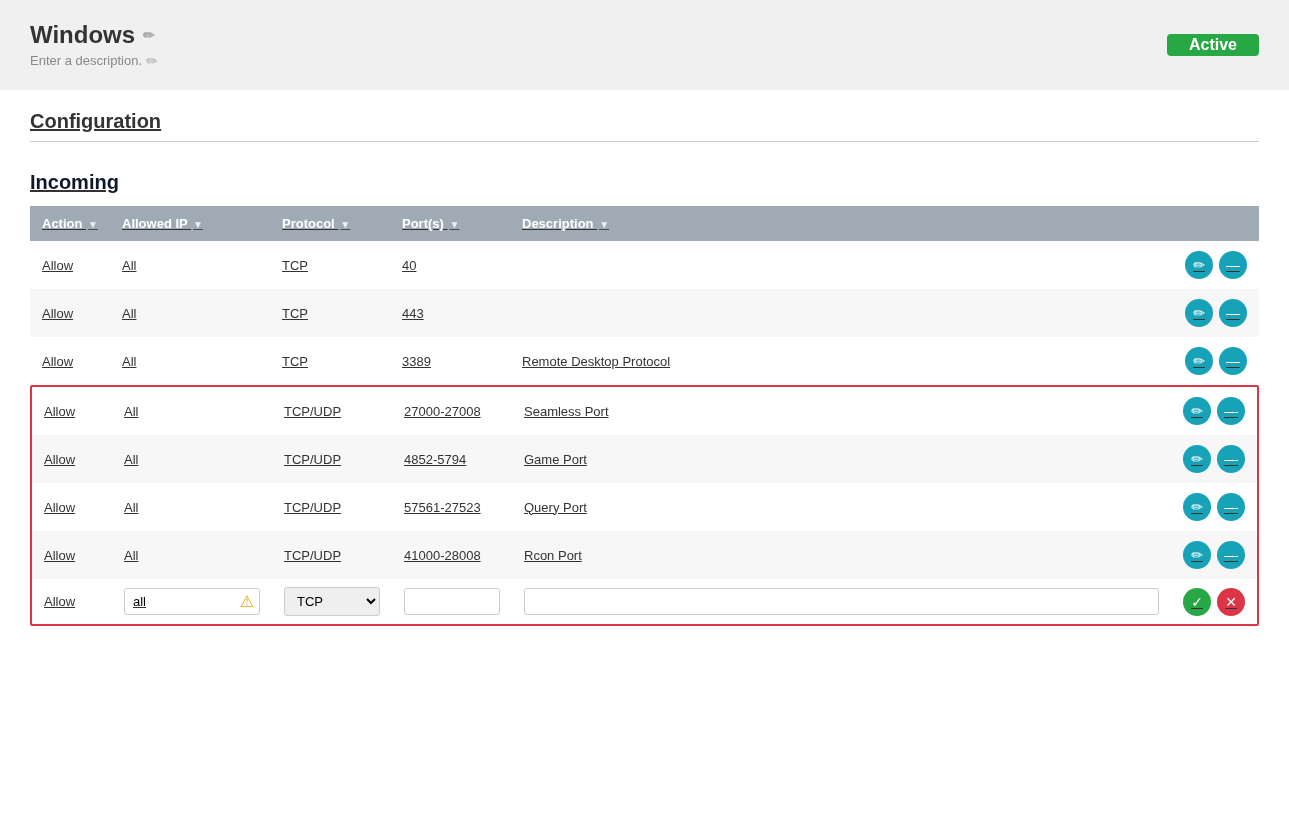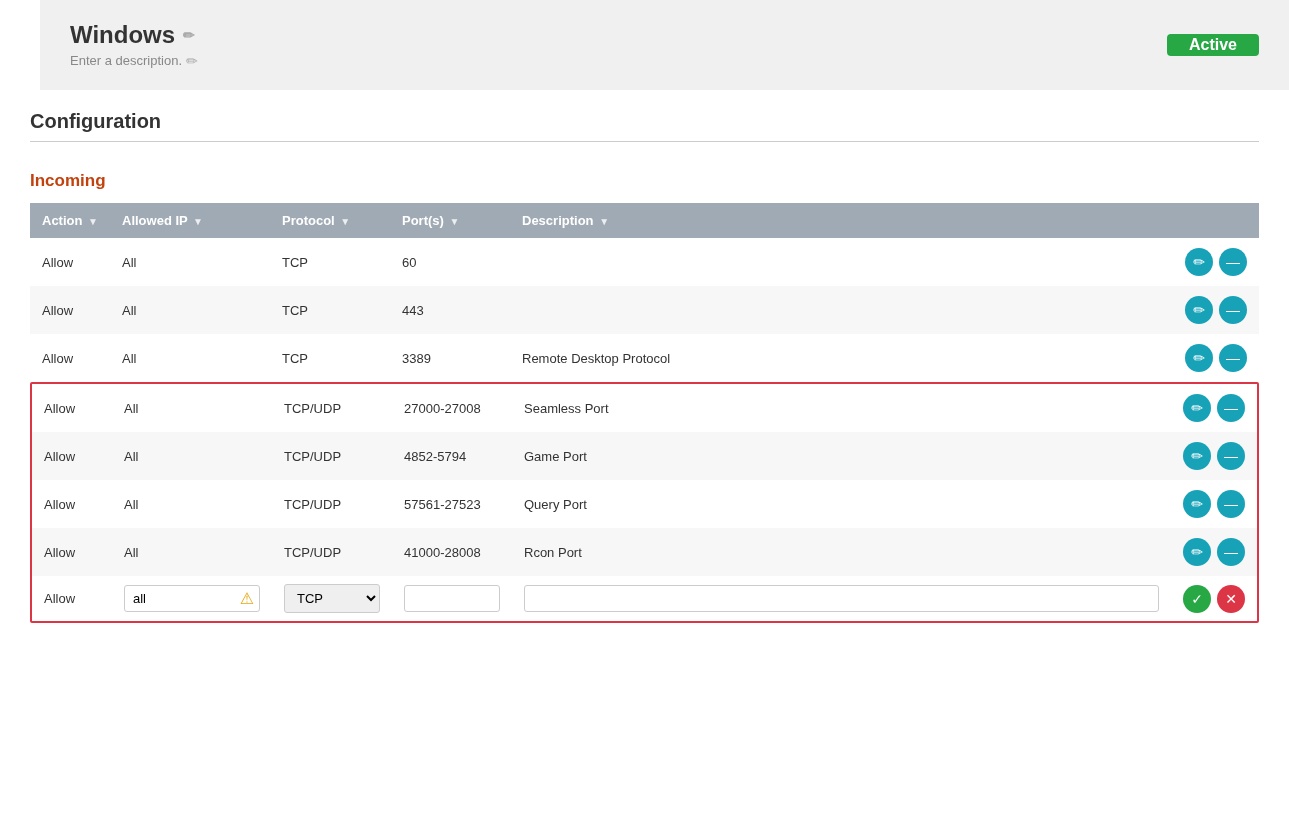--- a/index.html
+++ b/index.html
@@ -5,21 +5,20 @@
     * { box-sizing: border-box; margin: 0; padding: 0; }
     body { font-family: Arial, sans-serif; font-size: 14px; color: #333; background: #fff; }
 
     .header-section {
       background: #f0f0f0;
       padding: 20px 30px 20px 30px;
       display: flex;
       align-items: center;
       justify-content: space-between;
       min-height: 90px;
-      margin-left: 40px;
     }
     .header-left h1 {
       font-size: 24px;
       font-weight: 600;
       color: #333;
       display: flex;
       align-items: center;
       gap: 8px;
     }
     .header-left .subtitle {
@@ -38,38 +37,39 @@
       background: #28a745;
       color: #fff;
       padding: 2px 22px;
       border-radius: 4px;
       font-size: 16px;
       font-weight: 600;
     }
 
     .main-content {
       padding: 20px 30px;
+      text-decoration: underline;
     }
 
     .section-title {
       font-size: 20px;
       font-weight: 600;
       color: #333;
       margin-bottom: 8px;
     }
     .section-divider {
       border: none;
       border-top: 1px solid #ccc;
       margin-bottom: 18px;
     }
 
     .subsection-title {
-      font-size: 17px;
-      font-weight: 600;
-      color: #c2410c;
+      font-size: 20px;
+      font-weight: 600;
+      color: #0f172a;
       margin-bottom: 12px;
       margin-top: 29px;
     }
 
     table {
       width: 100%;
       border-collapse: collapse;
     }
 
     thead tr {
@@ -196,21 +196,21 @@
         <th class="col-desc">Description <span class="sort-arrow">▼</span></th>
         <th class="col-icons"></th>
       </tr>
     </thead>
     <tbody>
 
       <tr>
         <td>Allow</td>
         <td>All</td>
         <td>TCP</td>
-        <td>60</td>
+        <td>40</td>
         <td></td>
         <td>
           <div class="action-icons">
             <button class="icon-btn edit">✏</button>
             <button class="icon-btn remove">—</button>
           </div>
         </td>
       </tr>
       <tr>
         <td>Allow</td>

